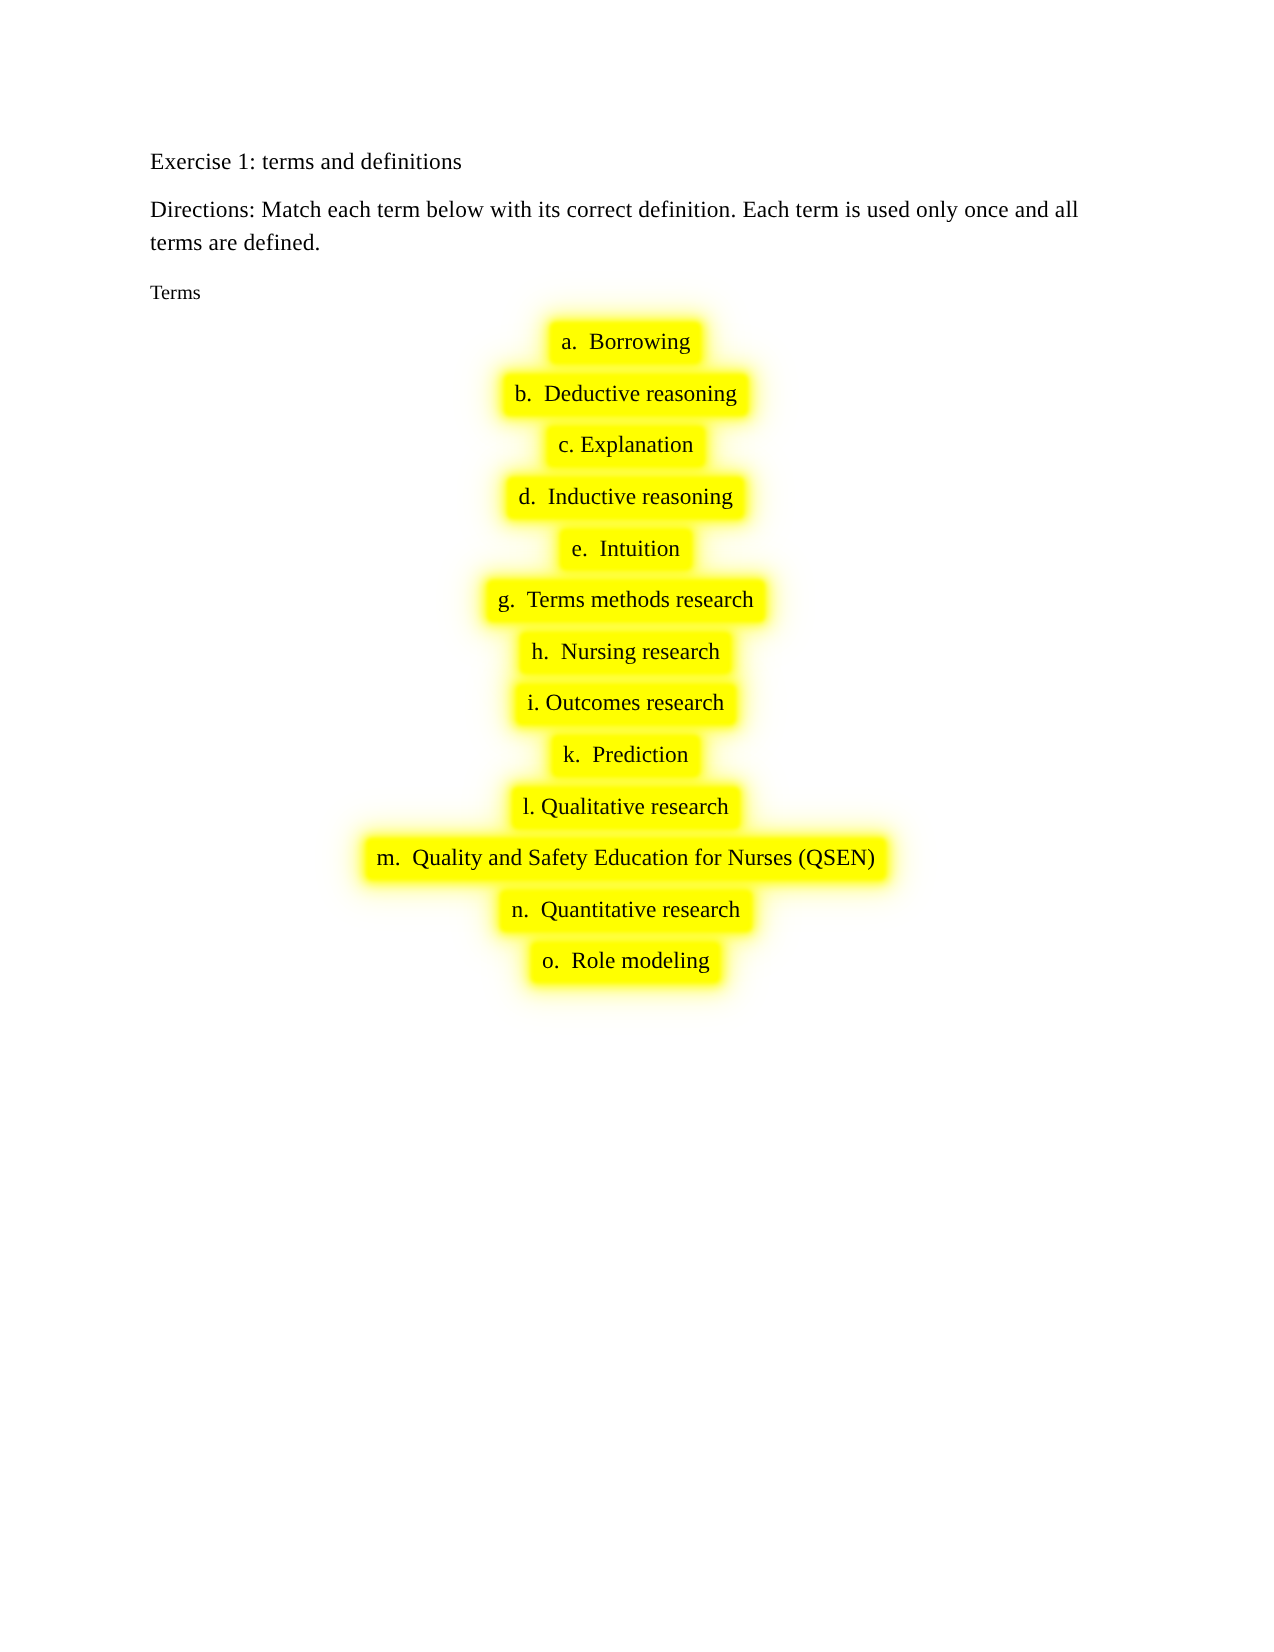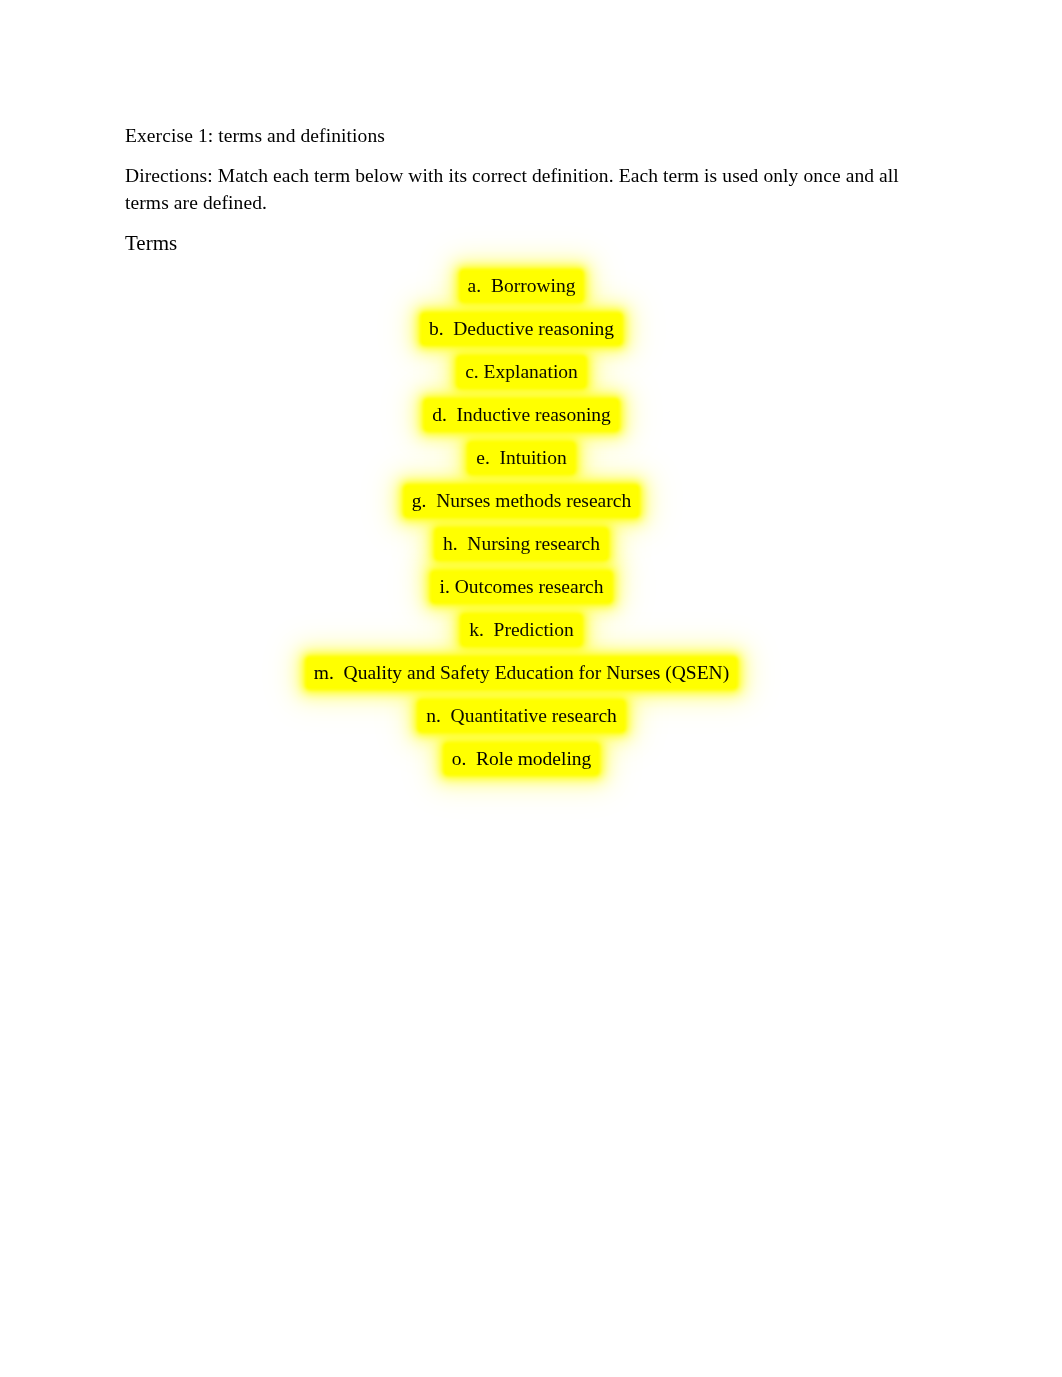--- a/index.html
+++ b/index.html
@@ -38,21 +38,21 @@
     line-height: 27px;
     margin: 0 0 13px 0;
     letter-spacing: 0.1px;
   }
 
   .para.directions {
     margin-bottom: 14px;
   }
 
   .terms-label {
-    font-size: 21px;
+    font-size: 17px;
     line-height: 27px;
     margin: 0 0 14px 0;
   }
 
   #terms-list {
     margin: 0;
     padding: 0;
     list-style: none;
   }
 
@@ -93,23 +93,24 @@
     <p class="para directions">Directions: Match each term below with its correct definition. Each term is used only once and all terms are defined.</p>
 
     <p class="terms-label">Terms</p>
 
     <ul id="terms-list">
         <li><span class="hl">a.  Borrowing</span></li>
         <li><span class="hl">b.  Deductive reasoning</span></li>
         <li><span class="hl">c. Explanation</span></li>
         <li><span class="hl">d.  Inductive reasoning</span></li>
         <li><span class="hl">e.  Intuition</span></li>
-        <li><span class="hl">g.  Nurses methods research</span></li>
+        <li><span class="hl">g.  Terms methods research</span></li>
         <li><span class="hl">h.  Nursing research</span></li>
         <li><span class="hl">i. Outcomes research</span></li>
         <li><span class="hl">k.  Prediction</span></li>
+        <li><span class="hl">l. Qualitative research</span></li>
         <li><span class="hl">m.  Quality and Safety Education for Nurses (QSEN)</span></li>
         <li><span class="hl">n.  Quantitative research</span></li>
         <li><span class="hl">o.  Role modeling</span></li>
       </ul>
 
   </div>
 </div>
 
 </body></html>

